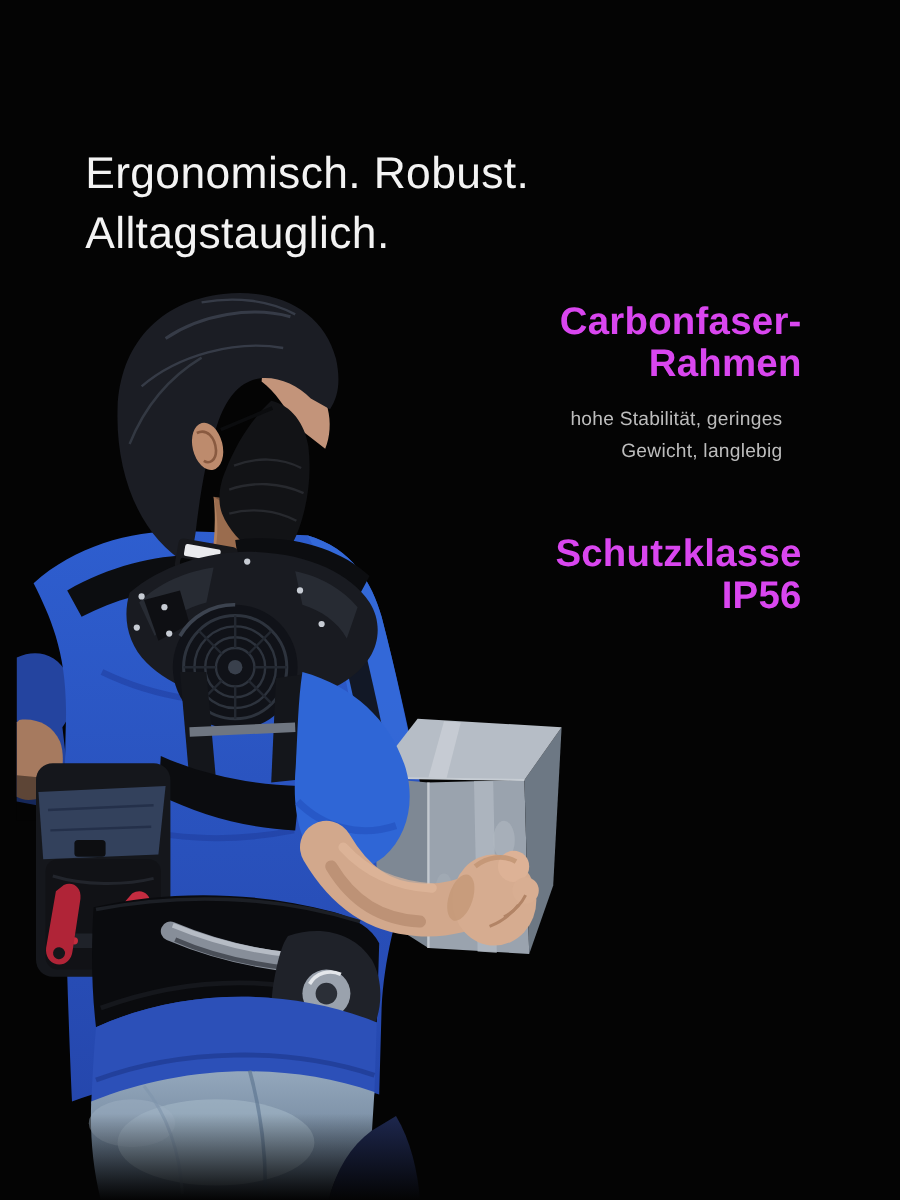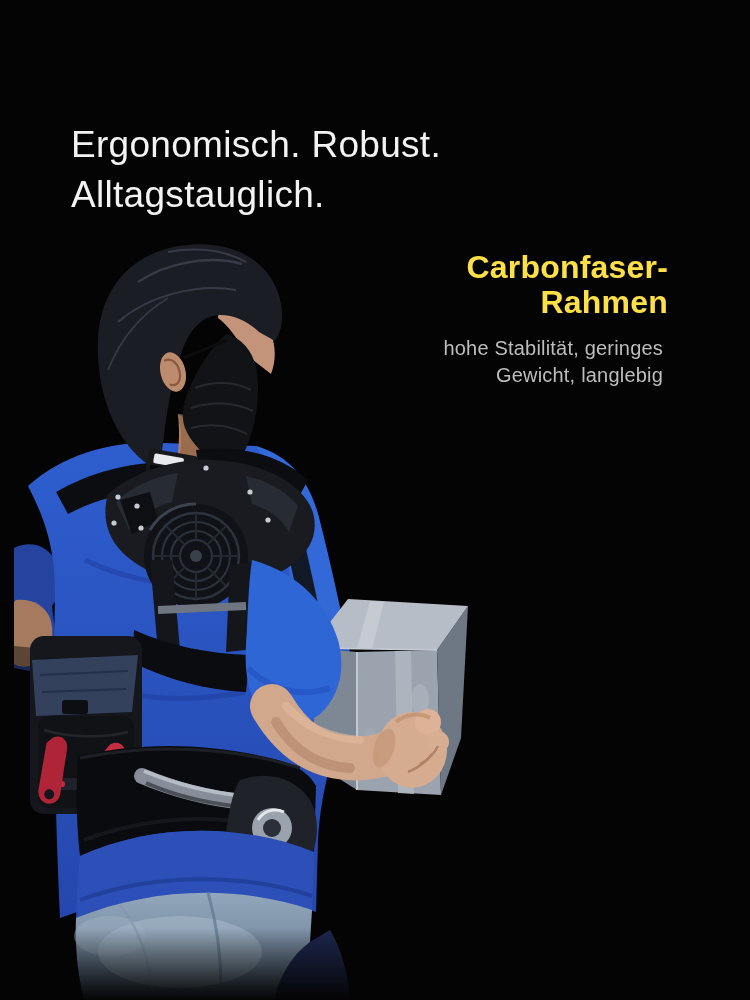--- a/index.html
+++ b/index.html
@@ -6,23 +6,23 @@
   .stage{position:relative;width:750px;height:1000px;background:#040404;overflow:hidden;
          font-family:"Liberation Sans",sans-serif;}
   .photo{position:absolute;left:0;top:0;width:750px;height:1000px;display:block;}
   .headline{position:absolute;left:71px;top:120px;margin:0;z-index:2;
             font-size:37px;line-height:50px;font-weight:500;letter-spacing:.3px;
             color:#f3f3f3;white-space:pre-line;}
   .features{position:absolute;top:250px;right:82px;width:370px;z-index:2;text-align:right;}
   .feature{margin:0;}
   .feature:nth-of-type(2){margin-top:54px;}
   .feature:nth-of-type(3){margin-top:72px;}
-  .f-title{margin:0 0 15px 0;color:#fde047;font-size:32px;line-height:35px;
+  .f-title{margin:0 0 15px 0;color:#d946ef;font-size:32px;line-height:35px;
            font-weight:700;letter-spacing:.2px;white-space:pre-line;}
-  .f-body{margin:5px;color:#bdbdbd;font-size:20px;line-height:27px;letter-spacing:.2px;
+  .f-body{margin:16px;color:#bdbdbd;font-size:16px;line-height:27px;letter-spacing:.2px;
           white-space:pre-line;}
 </style>
 </head>
 <body>
 
 <div class="stage">
 
   <svg class="photo" viewBox="0 0 750 1000" aria-hidden="true">
     <defs>
       <linearGradient id="gShirt" x1="0" y1="0" x2="0" y2="1">
@@ -219,16 +219,18 @@
 Alltagstauglich.</h1>
 
   <div class="features">
     <section class="feature">
       <h2 class="f-title">Carbonfaser-
 Rahmen</h2>
       <p class="f-body">hohe Stabilität, geringes
 Gewicht, langlebig</p>
     </section>
     <section class="feature">
+      <h2 class="f-title">Schutzklasse
+IP56</h2>
     </section>
   </div>
 
 </div>
 
 </body></html>

